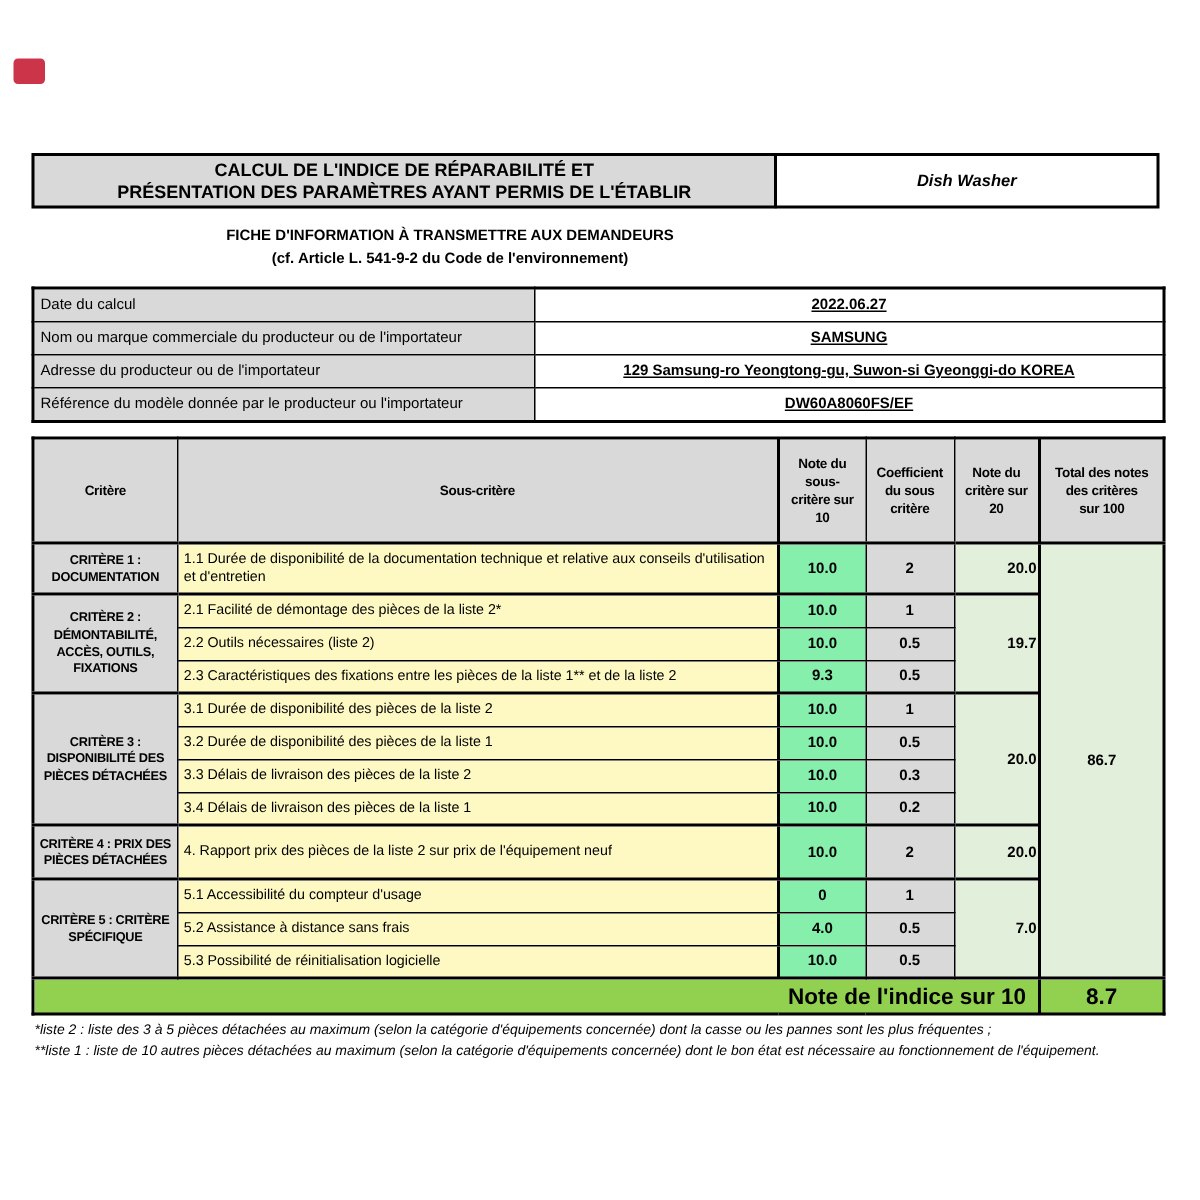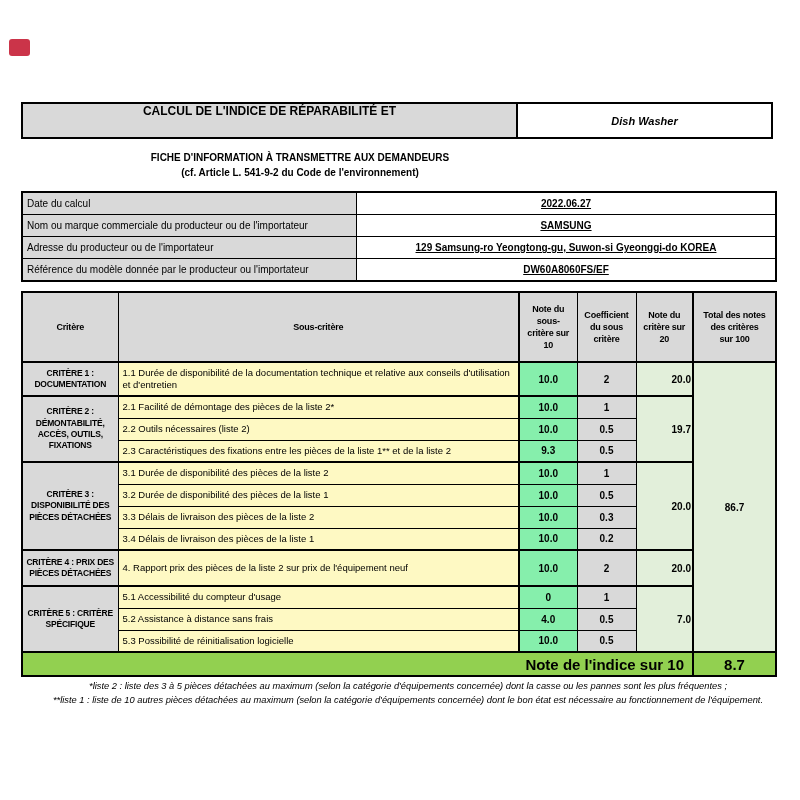--- a/index.html
+++ b/index.html
@@ -9,21 +9,21 @@
   }
   
   .img-placeholder {
     position:absolute; left:9px; top:39px; width:21px; height:17px;
     background:#cb3449; border-radius:3px;
   }
   
   .title-box {
     position:absolute; left:21px; top:102px; width:497px; height:37px;
     box-sizing:border-box; background:#d9d9d9; border:2px solid #000;
-    display:flex; flex-direction:row; justify-content:center;
+    display:flex; flex-direction:column; justify-content:center;
     text-align:center; font-weight:bold; font-size:12px; line-height:15px;
   }
   .product-box {
     position:absolute; left:516px; top:102px; width:257px; height:37px;
     box-sizing:border-box; background:#fff; border:2px solid #000;
     display:flex; align-items:center; justify-content:center;
     font-weight:bold; font-style:italic; font-size:11px;
   }
   .subtitle {
     position:absolute; left:22px; top:150px; width:556px;
@@ -58,33 +58,34 @@
   td.total{ background:#e2efda; font-weight:bold; font-size:10px; text-align:center; }
   .bl2 { border-left-width:2px !important; }
   .bt2 { border-top-width:2px !important; }
   tr.final td {
     background:#92d050; border-top:2px solid #000; height:24px;
     font-weight:bold; font-size:15px;
   }
   tr.final td.flabel { text-align:right; padding-right:8px;padding-left:11px; }
   tr.final td.fval   { text-align:center; border-left:2px solid #000; }
   
-  .footnote { position:absolute; left:23px; width:770px; font-style:italic; font-size:9.3px; line-height:12px;text-align:center; }
+  .footnote { position:absolute; left:23px; width:770px; font-style:italic; font-size:9.3px; line-height:12px; }
   .fn1 { top:680px; }
   .fn2 { top:694px; }
 </style>
 </head>
 <body>
 
 <div class="page">
 
   <div class="img-placeholder"></div>
 
   <div class="title-box">
     <div>CALCUL DE L'INDICE DE RÉPARABILITÉ ET</div>
+    <div>PRÉSENTATION DES PARAMÈTRES AYANT PERMIS DE L'ÉTABLIR</div>
   </div>
 
   <div class="product-box">
     <span>Dish Washer</span>
   </div>
 
   <div class="subtitle">
     <div>FICHE D'INFORMATION À TRANSMETTRE AUX DEMANDEURS</div>
     <div>(cf. Article L. 541-9-2 du Code de l'environnement)</div>
   </div>

